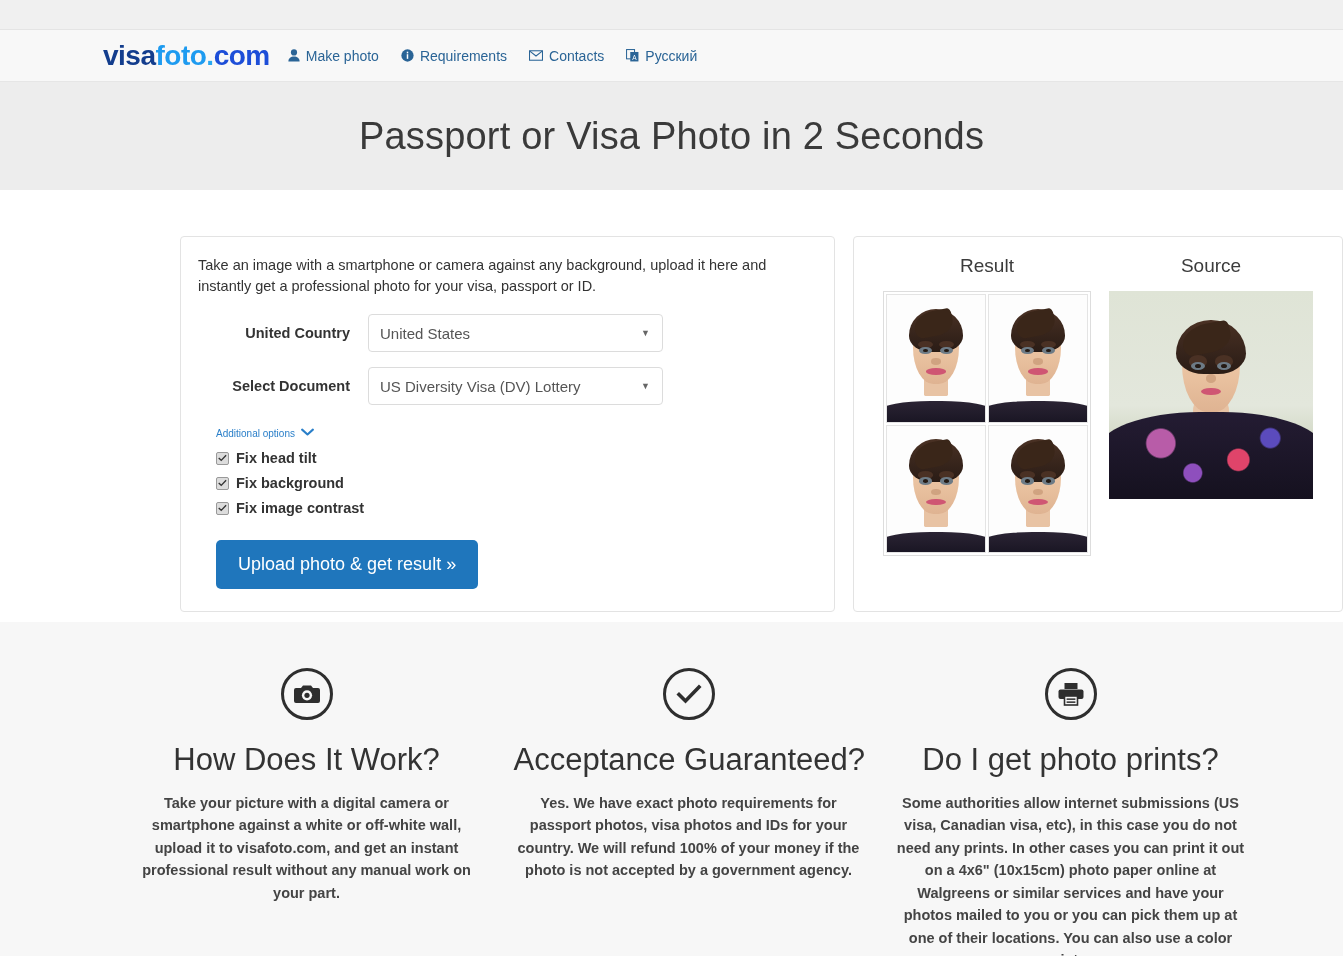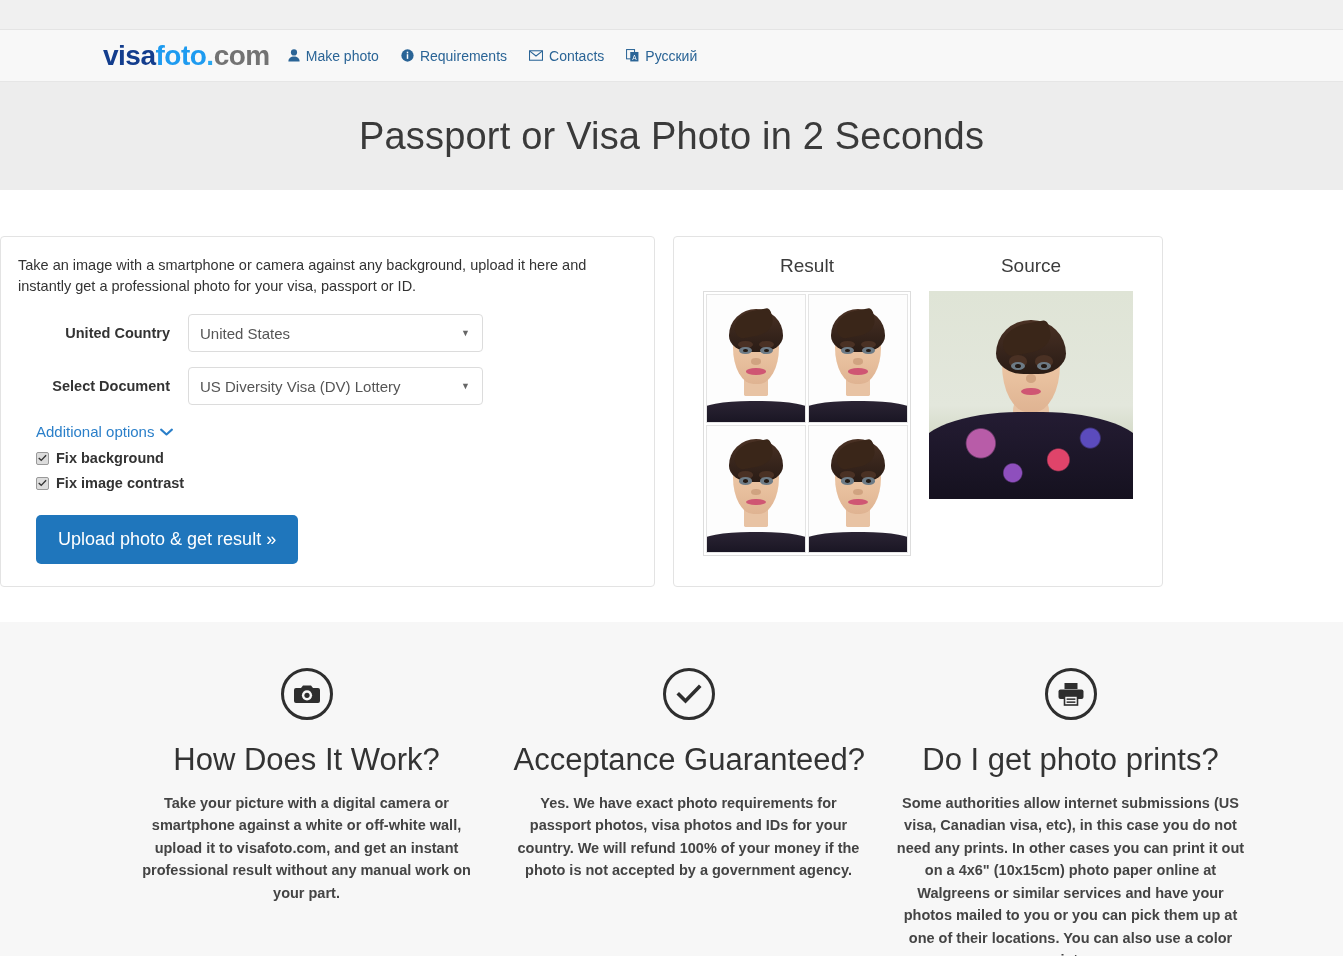--- a/index.html
+++ b/index.html
@@ -31,21 +31,21 @@
     font-size: 28px;
     font-weight: 700;
     letter-spacing: -0.5px;
     line-height: 1;
     white-space: nowrap;
     margin-right: 18px;
   }
   .logo .p1 { color: #133d8d; }
   .logo .p2 { color: #1e9bf0; }
   .logo .p3 { color: #29a8f0; }
-  .logo .p4 { color: #737373; margin-top: 16px; }
+  .logo .p4 { color: #1d4ed8; margin-top: 16px; }
 
   .nav-links { display: flex; align-items: center; }
   .nav-item {
     display: flex; align-items: center;
     color: #2a6496;
     font-size: 14px;
     margin-right: 22px;
     text-decoration: none;
     cursor: pointer;
     white-space: nowrap;
@@ -75,21 +75,21 @@
 
   
   .main {
     background: #ffffff;
     height: 432px;
     position: relative;
   }
   .main-inner {
     display: flex;
     padding: 46px 0 0 0;
-    justify-content: flex-start;
+    justify-content: flex-end;
     gap: 18px;
   }
 
   .card {
     background: #fff;
     border: 1px solid #e3e3e3;
     border-radius: 4px;
   }
 
   .form-card {
@@ -136,21 +136,21 @@
     right: 12px;
     font-size: 9px;
     color: #666;
   }
 
   .addl {
     margin: 18px 0 0 18px;
   }
   .addl-link {
     color: #2a7fc9;
-    font-size: 15px;
+    font-size: 10px;
     cursor: pointer;
     display: inline-flex;
     align-items: center;
     gap: 6px;
   }
   .opt-row {
     display: flex;
     align-items: center;
     margin-top: 9px;
     font-size: 14.5px;
@@ -417,20 +417,28 @@
       <div class="addl">
         <span class="addl-link">
           <span>Additional options</span>
           <span>
             <svg width="13" height="9" viewBox="0 0 14 9">
                 <path d="M1.2 1.4 7 6.6l5.8-5.2" fill="none" stroke="#2a7fc9" stroke-width="2.2" stroke-linecap="round" stroke-linejoin="round"></path>
               </svg>
           </span>
         </span>
 
+        <div class="opt-row">
+          <span class="cbx">
+            <svg width="9" height="8" viewBox="0 0 10 8">
+                <path d="M0.8 4 3.6 6.6 9 0.9" fill="none" stroke="#333" stroke-width="1.5"></path>
+              </svg>
+          </span>
+          <span>Fix head tilt</span>
+        </div>
 
         <div class="opt-row">
           <span class="cbx">
             <svg width="9" height="8" viewBox="0 0 10 8">
                 <path d="M0.8 4 3.6 6.6 9 0.9" fill="none" stroke="#333" stroke-width="1.5"></path>
               </svg>
           </span>
           <span>Fix background</span>
         </div>
 

